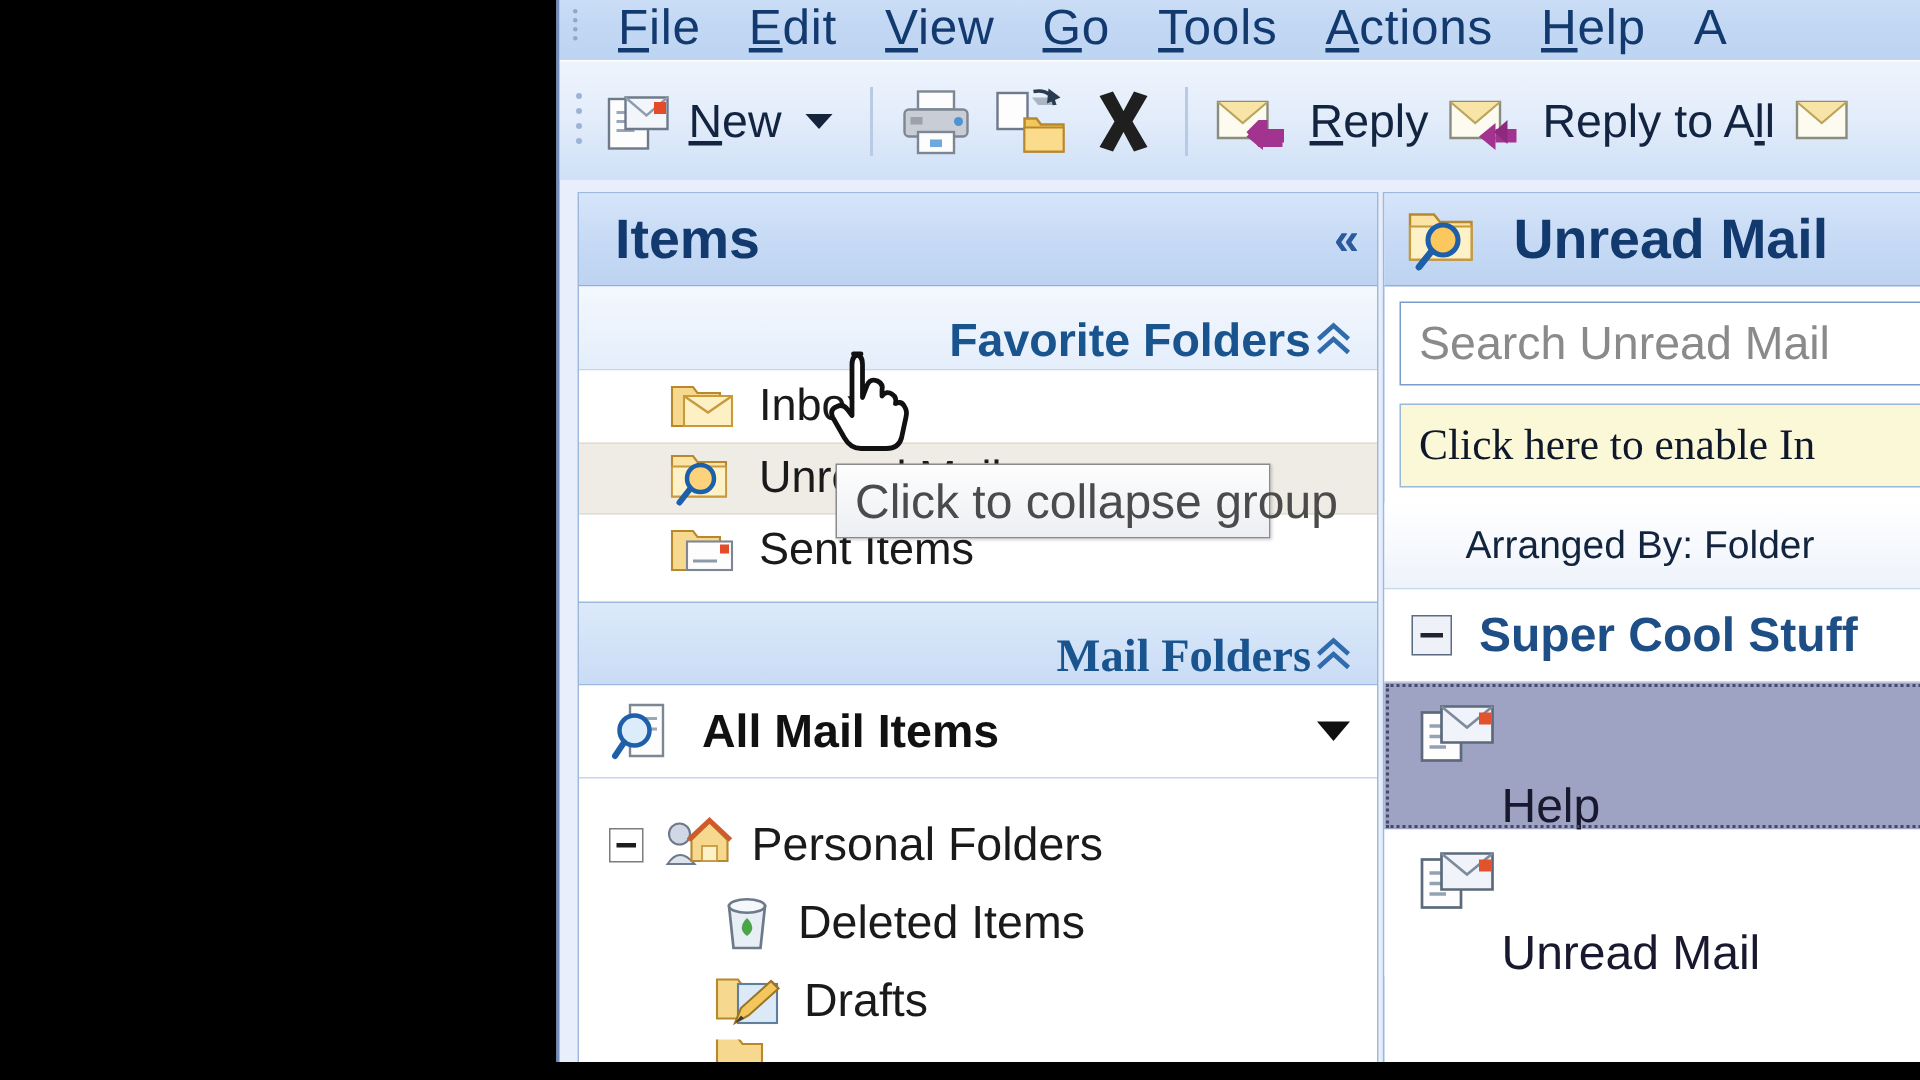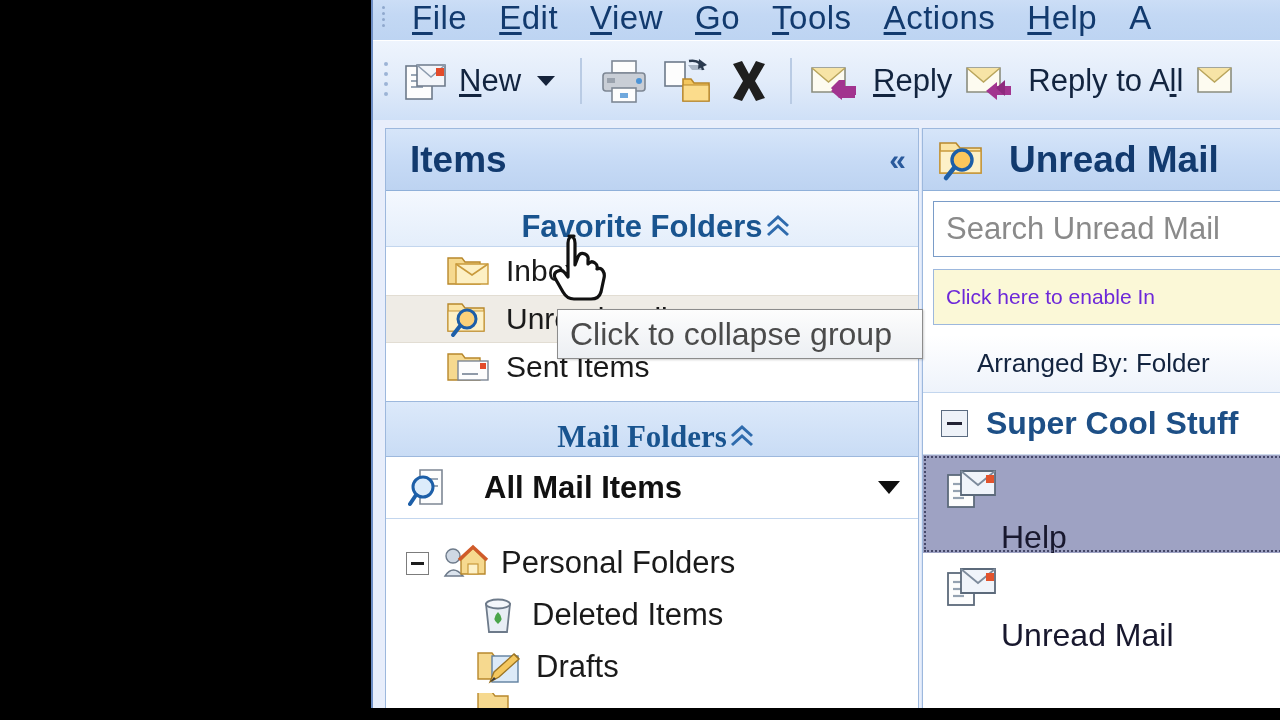--- a/index.html
+++ b/index.html
@@ -74,38 +74,38 @@
   .nav-title {
     height: 62px; display:flex; align-items:center; justify-content:space-between;
     padding: 0 16px 0 24px;
     background: linear-gradient(to bottom, #d6e5f9 0%, #c6daf5 55%, #bdd3f1 100%);
     border-bottom:1px solid #8fb0d9;
   }
   .nav-title-text{ font-size:37px; font-weight:bold; color:#123a6e; }
   .dbl-chev{ font-size:30px; color:#2a5a9c; font-weight:bold; letter-spacing:-4px; }
 
   .group-head {
-    height: 56px; display:flex; align-items:center; justify-content:center;
+    height: 56px; display:flex; align-items:center; justify-content:flex-end;
     padding: 16px 14px 0 24px;
     background: linear-gradient(to bottom, #f4f8fe 0%, #e4eefb 100%);
     border-bottom:1px solid #c3d6ee;
   }
   .group-head.blue {
     background: linear-gradient(to bottom, #dce9fa 0%, #c9dcf5 100%);
     border-top:1px solid #9db8dd; border-bottom:1px solid #9db8dd;font-family:Liberation Serif, serif;
   }
   .group-title{ font-size:31px; font-weight:bold; color:#19548f; }
 
   .fav-list{ background:#fff; }
   .fav-row{ height:48px; display:flex; align-items:center; gap:14px; padding-left:60px; position:relative;}
   .fav-row.sel{ background:#efece6; border-top:1px solid #e2ddd3; border-bottom:1px solid #e2ddd3;}
   .fav-label{ font-size:30px; color:#1a1a1a; white-space:nowrap;}
 
   .allmail-row{
-    height:62px; display:flex; align-items:center; gap:32px;
+    height:62px; display:flex; align-items:center; gap:16px;
     padding:0 18px 0 22px; background:#fff; border-bottom:1px solid #c3d6ee;
   }
   .allmail-label{ font-size:31px; font-weight:bold; color:#111; flex:1;}
   .caret-sm{ width:0;height:0;border-left:11px solid transparent;border-right:11px solid transparent;border-top:13px solid #101010;}
 
   .tree-row{ display:flex; align-items:center; gap:12px; height:52px;text-align:right; }
   .tree-row .tlabel{ font-size:31px; color:#1a1a1a; white-space:nowrap;}
   .expander{
     width:23px;height:23px;border:1px solid #7c7c7c;background:#fff;
     display:flex;align-items:center;justify-content:center;flex:none;
@@ -122,41 +122,41 @@
   .search-box{
     margin:10px 0 0 10px; height:56px; width:600px;
     background:#fff; border:1px solid #7a9cc8; display:flex; align-items:center;
     padding-left:12px;
   }
   .search-ph{ font-size:31px; color:#8a8a8a; white-space:nowrap;}
   .ins-banner{
     margin:12px 0 0 10px; height:56px; width:600px;
     background:#fbf8d7; border:1px solid #9db8dd; display:flex; align-items:center; padding-left:12px;
   }
-  .ins-text{ font-size:21px; color:#6d28d9; white-space:nowrap;}
+  .ins-text{ font-size:29px; color:#0f172a; white-space:nowrap;font-family:Liberation Serif, serif;}
   .arranged{
     height:58px; display:flex; align-items:center; padding-left:10px;
     background:linear-gradient(to bottom,#ffffff,#eef3fb); border-bottom:1px solid #c3d6ee;
     margin-top:10px;
   }
   .arranged-text{ font-size:26px; color:#13243f;margin-left:44px;}
   .grp-row{ height:62px; display:flex; align-items:center; gap:18px; padding-left:18px; background:#fff;
     border-bottom:1px solid #cdd9ea;}
   .grp-box{ width:27px;height:27px;border:1px solid #5b6b80;background:#eef2f8;
     display:flex;align-items:center;justify-content:center;flex:none;}
   .grp-box::before{content:"";width:15px;height:3px;background:#223;}
   .grp-name{ font-size:32px; font-weight:bold; color:#1d4f86;}
 
   .msg-row{ height:98px; position:relative; padding:10px 0 0 22px; background:#fff;}
   .msg-row.sel{ background:#9ea2c3; outline:2px dotted #45486a; outline-offset:-3px;}
   .msg-sub{ font-size:32px; color:#18182e; padding-left:56px; margin-top:6px;}
 
   
   #tooltip{
-    position:absolute; left:557px; top:309px; width:366px; height:50px;
+    position:absolute; left:557px; top:309px; width:290px; height:50px;
     background:linear-gradient(to bottom,#fdfdfd,#eceff3);
     border:1px solid #8c8c8c; display:flex; align-items:center; padding-left:12px;
     z-index:60; box-shadow:1px 1px 2px rgba(0,0,0,.18);
   }
   #tooltip span{ font-size:32px; color:#4b4b4b; white-space:nowrap;}
 
   
   #cursor{ position:absolute; left:551px; top:232px; width:62px; height:72px; z-index:70; }
 
   .icon{ flex:none; display:block; }

